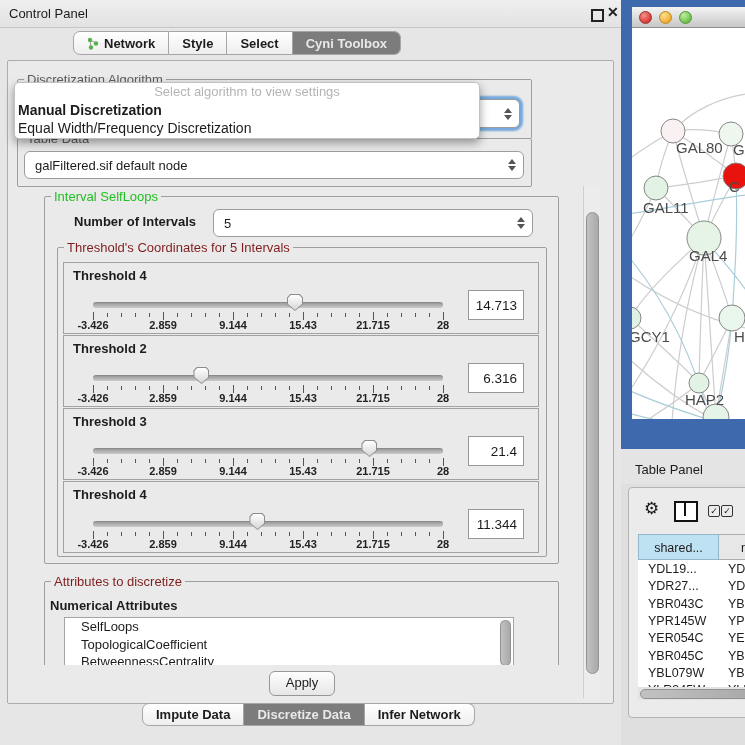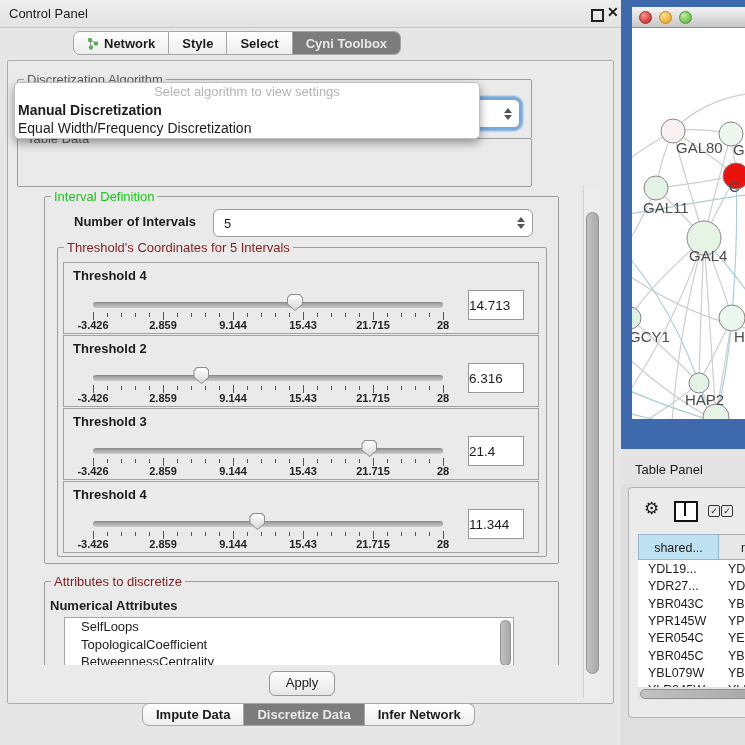--- a/index.html
+++ b/index.html
@@ -49,21 +49,21 @@
   .tbox .t-label{position:absolute;left:9px;top:5px;font-size:13px;font-weight:bold;}
   .track{position:absolute;left:29px;top:39px;width:350px;height:5px;border-radius:3px;background:linear-gradient(#9b9b9b,#cbcbcb);border-top:1px solid #8b8b8b;}
   .handle-o{position:absolute;top:31px;width:16px;height:17px;clip-path:polygon(50% 100%,0 60%,0 20%,20% 0,80% 0,100% 20%,100% 60%);background:#8d8d8d;z-index:5;}
   .handle-i{position:absolute;left:1px;top:1px;width:14px;height:15px;clip-path:polygon(50% 100%,0 60%,0 20%,20% 0,80% 0,100% 20%,100% 60%);background:linear-gradient(#ffffff,#d6d6d6);}
   .ticks{position:absolute;left:29px;top:49px;width:350px;height:9px;}
   .ticks span{position:absolute;width:1px;background:#555;}
   .ticks span.minor{height:4px;top:1px;}
   .ticks span.major{height:8px;top:0;}
   .tick-labels{position:absolute;left:29px;top:56px;width:350px;height:12px;}
   .tick-labels span{position:absolute;transform:translateX(-50%);font-size:11px;font-weight:bold;color:#222;white-space:nowrap;}
-  .t-value{position:absolute;left:404px;top:27px;width:56px;height:30px;background:#fff;border:1px solid #979797;font-size:13.5px;line-height:30px;padding-right:6px;box-sizing:border-box;}
+  .t-value{position:absolute;left:404px;top:27px;width:56px;height:30px;background:#fff;border:1px solid #979797;font-size:13.5px;text-align:right;line-height:30px;padding-right:6px;box-sizing:border-box;}
   
   #attr-list{position:absolute;left:56px;top:431px;width:448px;height:48px;background:#fff;border:1px solid #a5a5a5;overflow:hidden;}
   #attr-list .li{font-size:13px;line-height:17.5px;padding-left:16px;white-space:nowrap;}
   #attr-sb{position:absolute;right:2px;top:2px;width:11px;height:55px;background:#ededed;}
   #attr-sb .sb-thumb{left:0;top:0;width:9px;height:44px;}
   
   #apply-btn{position:absolute;left:269px;top:671px;width:64px;height:23px;background:linear-gradient(#fefefe,#e6e6e6);border:1px solid #979797;border-radius:6px;font-size:13px;text-align:center;line-height:21px;}
   
   #net-window{position:absolute;left:621px;top:0;width:124px;height:449px;background:#3f69ad;}
   #net-titlebar{position:absolute;left:11px;top:7px;width:113px;height:21px;background:linear-gradient(#f4f4f4,#c7c7c7);border-bottom:1px solid #8f8f8f;display:flex;align-items:center;padding-left:7px;gap:7px;box-sizing:border-box;}
@@ -149,25 +149,32 @@
     <div id="algo-popup">
       <div class="hint">Select algorithm to view settings</div>
       <div id="popup-items">
           <div class="item bold">Manual Discretization</div>
           <div class="item">Equal Width/Frequency Discretization</div>
         </div>
     </div>
 
     <div class="fieldset" style="left:17px;top:138px;width:513px;height:47px;"></div>
     <span class="fieldset-title gray" style="left:24px;top:131px;">Table Data</span>
+    <div class="combo" style="left:24px;top:151px;width:498px;height:26px;">
+      <span class="val">galFiltered.sif default node</span>
+      <span class="stepper">
+          <i class="up"></i>
+          <i class="dn"></i>
+        </span>
+    </div>
 
     <div id="viewport">
 
       <div class="fieldset" style="left:36px;top:10px;width:513px;height:366px;"></div>
-      <span class="fieldset-title green" style="left:43px;top:3px;">Interval Definition</span>
+      <span class="fieldset-title green" style="left:43px;top:3px;">Interval SelfLoops</span>
       <span class="bold13" style="left:66px;top:28px;">Number of Intervals</span>
       <div class="combo" style="left:205px;top:23px;width:318px;height:26px;">
         <span class="val">5</span>
         <span class="stepper">
             <i class="up"></i>
             <i class="dn"></i>
           </span>
       </div>
 
       <div class="fieldset" style="left:49px;top:61px;width:488px;height:308px;"></div>

